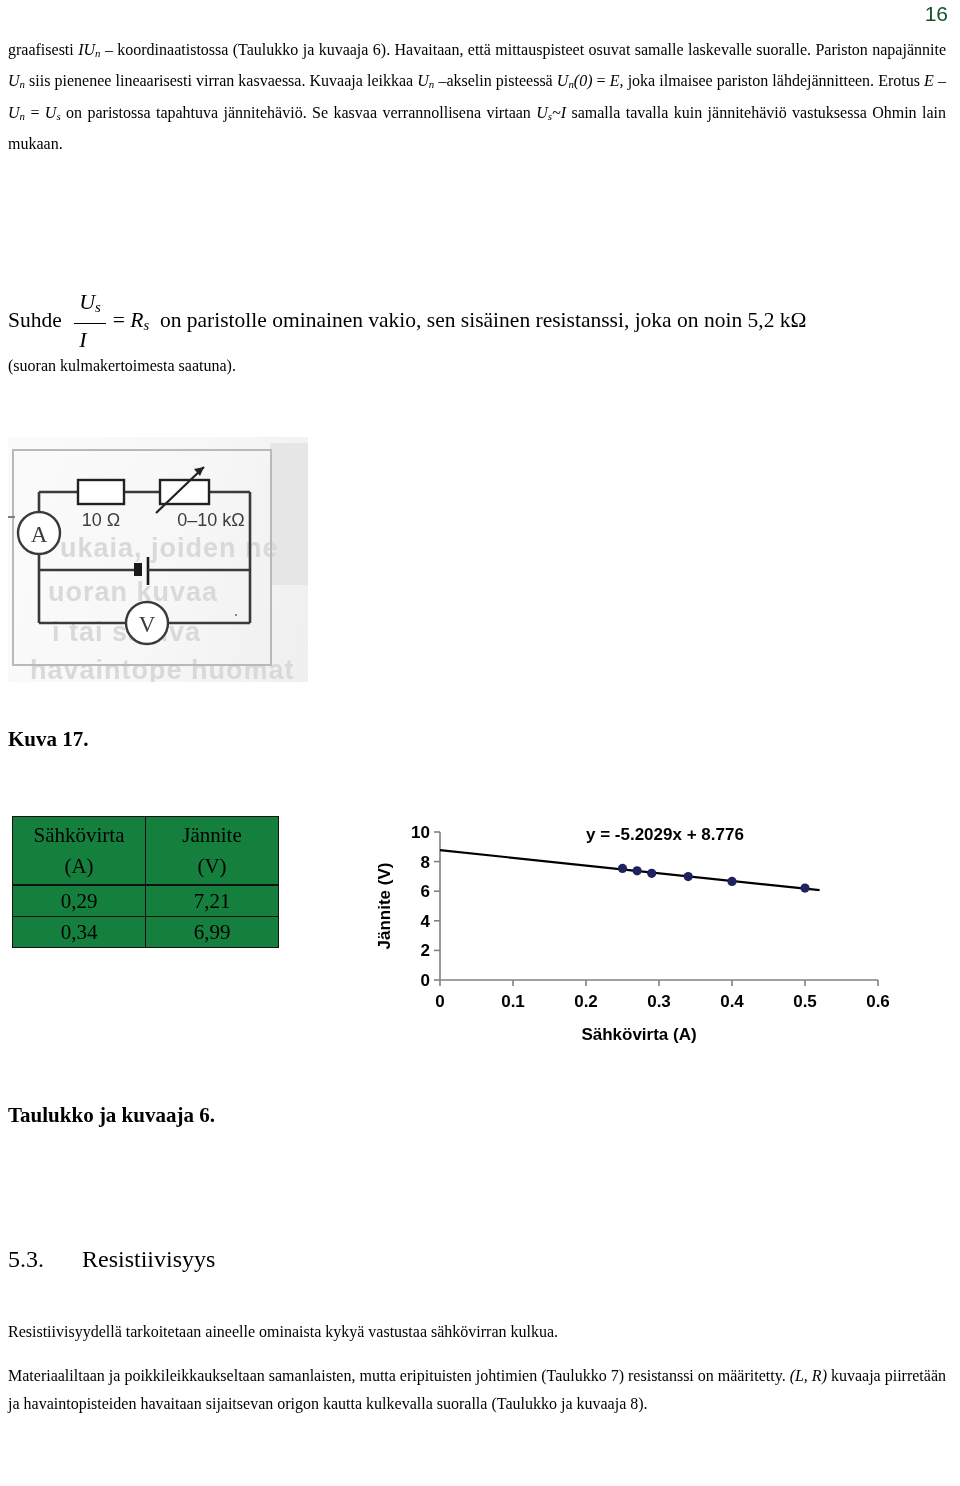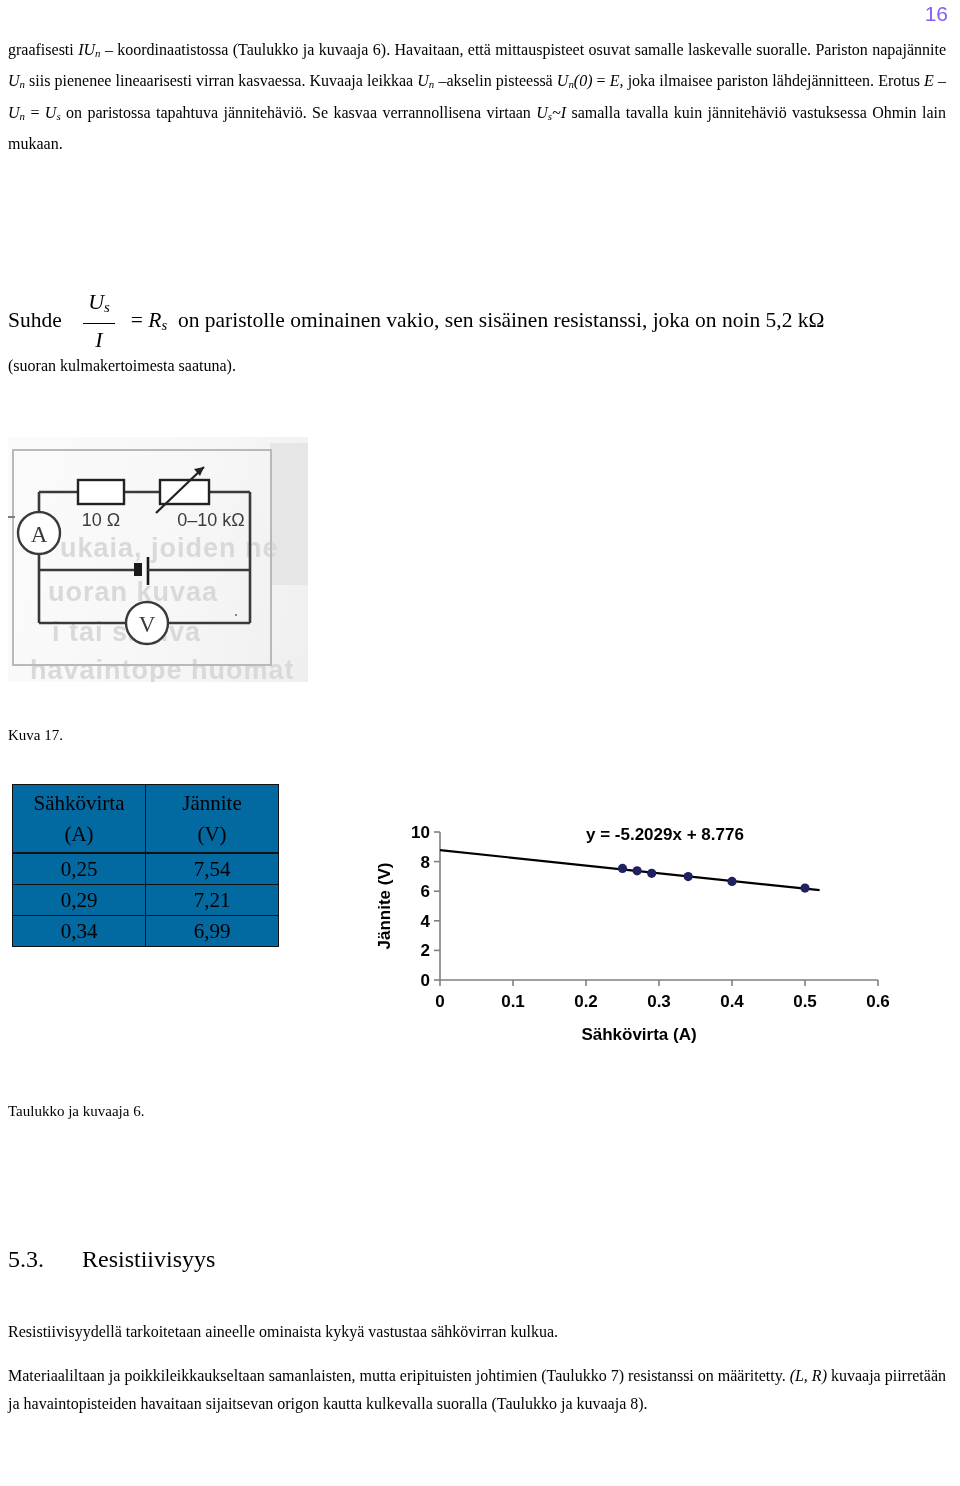--- a/index.html
+++ b/index.html
@@ -16,21 +16,21 @@
     overflow: hidden;
   }
 
   
   .page-number {
     position: absolute;
     top: 2px;
     right: 12px;
     font-family: "Liberation Sans", sans-serif;
     font-size: 21px;
-    color: #8b5cf6;
+    color: #14532d;
   }
 
   
   .para {
     position: absolute;
     left: 8px;
     width: 938px;
     font-size: 16px;
     line-height: 28px;
     text-align: justify;
@@ -51,23 +51,22 @@
     left: 8px;
     width: 938px;
     font-size: 21.5px;
     text-align: justify;
     line-height: 30px;
     white-space: nowrap;
   }
   .frac {
     display: inline-block;
     vertical-align: middle;
-    text-align: center;
     font-style: italic;
-    margin: 0 16px;
+    margin: 0 7px;
     position: relative;
     top: -1px;
   }
   .frac .num {
     display: block;
     padding: 0 5px 1px 5px;
     border-bottom: 1.4px solid #000;
     font-size: 22px;
   }
   .frac .den {
@@ -105,31 +104,32 @@
     position: absolute;
     right: 0; top: 6px;
     width: 38px; height: 142px;
     background: #e6e6e6;
   }
   .circuit-svg { position: absolute; left: 0; top: 0; }
 
   
   .caption {
     position: absolute;
-    font-size: 15px;
+    font-size: 21px;
+    font-weight: bold;
   }
 
   
   .data-table {
     position: absolute;
     left: 12px;
-    top: 784px;
+    top: 816px;
     border-collapse: collapse;
     font-size: 21px;
-    background: #0369a1;
+    background: #15803d;
   }
   .data-table th,
   .data-table td {
     border: 1.2px solid #111;
     text-align: center;
     font-weight: normal;
     padding: 0;
     height: 30px;
     line-height: 30px;
     width: 132px;
@@ -241,24 +241,20 @@
         <div>Sähkövirta</div>
         <div>(A)</div>
       </th>
       <th class="hdr-cell">
         <div>Jännite</div>
         <div>(V)</div>
       </th>
     </tr>
   </thead>
   <tbody>
-    <tr>
-      <td>0,25</td>
-      <td>7,54</td>
-    </tr>
     <tr>
       <td>0,29</td>
       <td>7,21</td>
     </tr>
     <tr>
       <td>0,34</td>
       <td>6,99</td>
     </tr>
   </tbody>
 </table>

